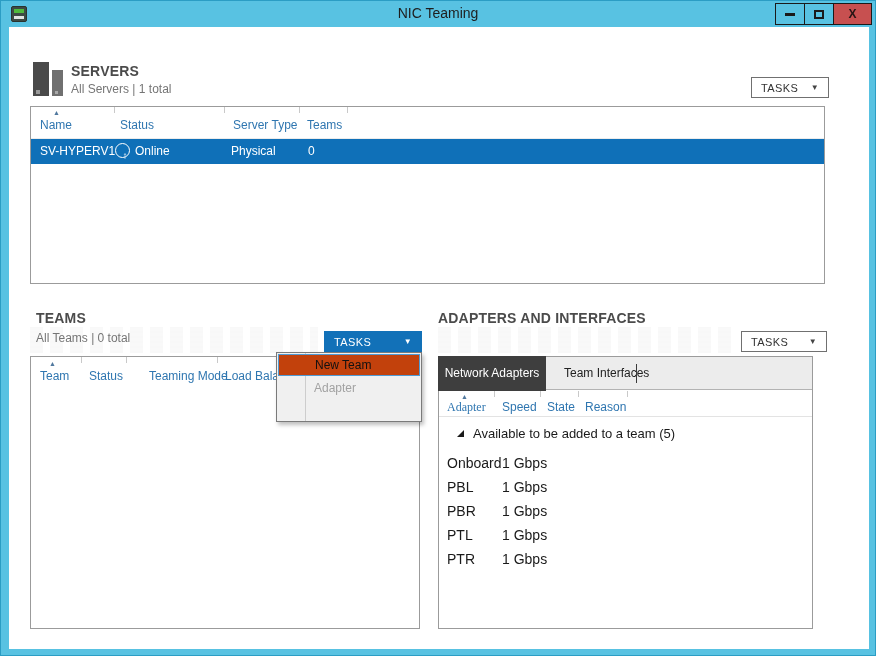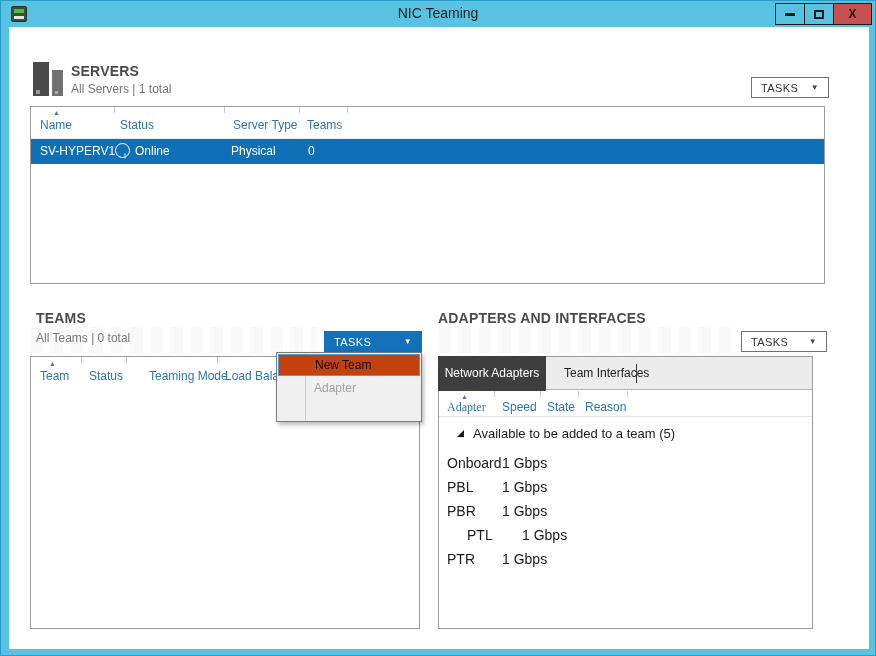--- a/index.html
+++ b/index.html
@@ -213,21 +213,21 @@
         <span class="s">1 Gbps</span>
       </div>
       <div class="ad-row" style="top:118px;">
         <span class="a">PBL</span>
         <span class="s">1 Gbps</span>
       </div>
       <div class="ad-row" style="top:142px;">
         <span class="a">PBR</span>
         <span class="s">1 Gbps</span>
       </div>
-      <div class="ad-row" style="top:166px;margin-left:20px;">
+      <div class="ad-row" style="top:166px;">
         <span class="a">PTL</span>
         <span class="s">1 Gbps</span>
       </div>
       <div class="ad-row" style="top:190px;">
         <span class="a">PTR</span>
         <span class="s">1 Gbps</span>
       </div>
     </div>
 
   </div>

